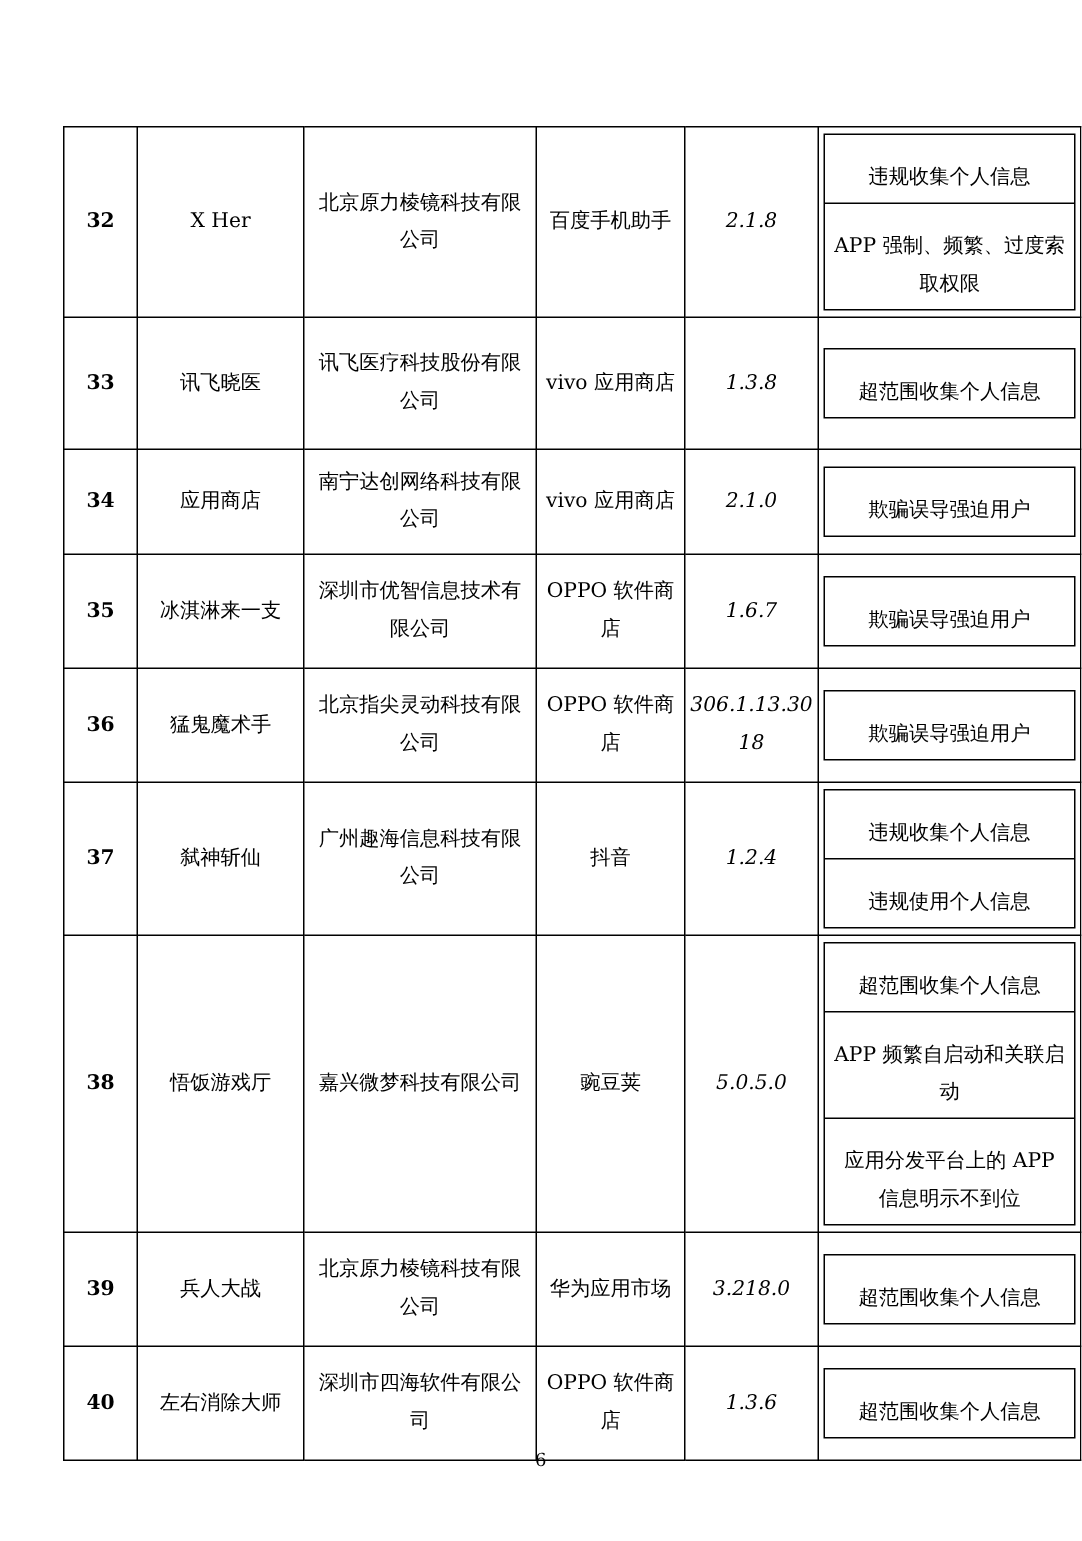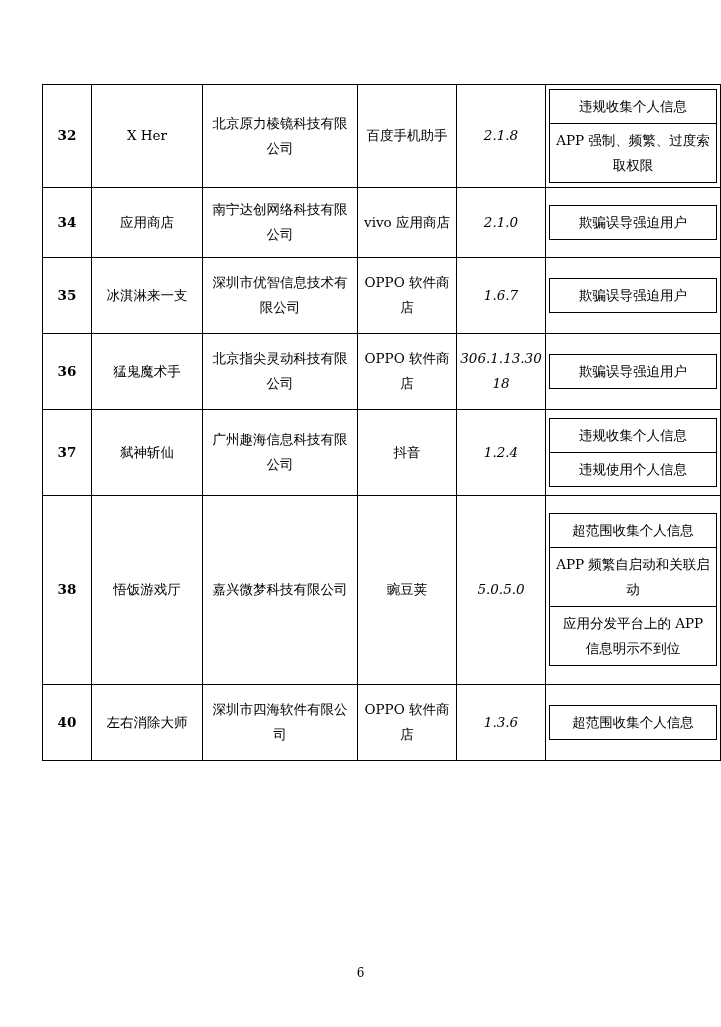--- a/index.html
+++ b/index.html
@@ -62,20 +62,21 @@
     flex: 1 1 auto;
     display: flex;
     align-items: center;
     justify-content: center;
     text-align: center;
     font-size: 13.5px;
     line-height: 1.85;
     padding: 4px 6px;
     box-sizing: border-box;
     border-bottom: 1px solid #000000;
+    margin-top: 12px;
   }
   .issue-line:last-child {
     border-bottom: none;
   }
   .page-number {
     position: absolute;
     left: 0;
     top: 966px;
     width: 721px;
     text-align: center;
@@ -99,20 +100,32 @@
           <td class="col-store">百度手机助手</td>
           <td class="col-ver">2.1.8</td>
           <td class="col-issue">
             <div class="issue-cell">
               <div class="issue-line">违规收集个人信息</div>
               <div class="issue-line">APP 强制、频繁、过度索取权限</div>
             </div>
           </td>
         </tr>
 
+        <tr style="height:88px;">
+          <td class="col-index">33</td>
+          <td class="col-name">讯飞晓医</td>
+          <td class="col-corp">讯飞医疗科技股份有限公司</td>
+          <td class="col-store">vivo 应用商店</td>
+          <td class="col-ver">1.3.8</td>
+          <td class="col-issue">
+            <div class="issue-cell">
+              <div class="issue-line">超范围收集个人信息</div>
+            </div>
+          </td>
+        </tr>
 
         <tr style="height:70px;">
           <td class="col-index">34</td>
           <td class="col-name">应用商店</td>
           <td class="col-corp">南宁达创网络科技有限公司</td>
           <td class="col-store">vivo 应用商店</td>
           <td class="col-ver">2.1.0</td>
           <td class="col-issue">
             <div class="issue-cell">
               <div class="issue-line">欺骗误导强迫用户</div>
@@ -168,20 +181,32 @@
           <td class="col-ver">5.0.5.0</td>
           <td class="col-issue">
             <div class="issue-cell">
               <div class="issue-line">超范围收集个人信息</div>
               <div class="issue-line">APP 频繁自启动和关联启动</div>
               <div class="issue-line">应用分发平台上的 APP 信息明示不到位</div>
             </div>
           </td>
         </tr>
 
+        <tr style="height:76px;">
+          <td class="col-index">39</td>
+          <td class="col-name">兵人大战</td>
+          <td class="col-corp">北京原力棱镜科技有限公司</td>
+          <td class="col-store">华为应用市场</td>
+          <td class="col-ver">3.218.0</td>
+          <td class="col-issue">
+            <div class="issue-cell">
+              <div class="issue-line">超范围收集个人信息</div>
+            </div>
+          </td>
+        </tr>
 
         <tr style="height:76px;">
           <td class="col-index">40</td>
           <td class="col-name">左右消除大师</td>
           <td class="col-corp">深圳市四海软件有限公司</td>
           <td class="col-store">OPPO 软件商店</td>
           <td class="col-ver">1.3.6</td>
           <td class="col-issue">
             <div class="issue-cell">
               <div class="issue-line">超范围收集个人信息</div>

